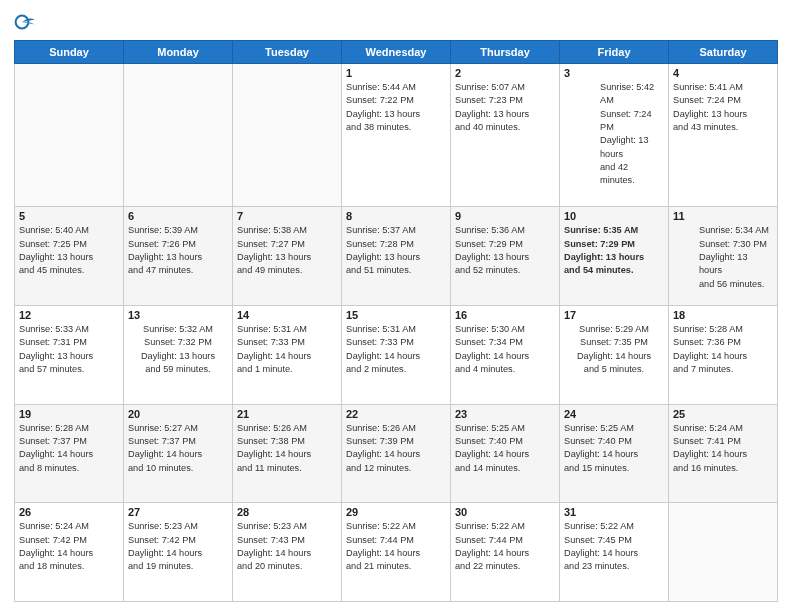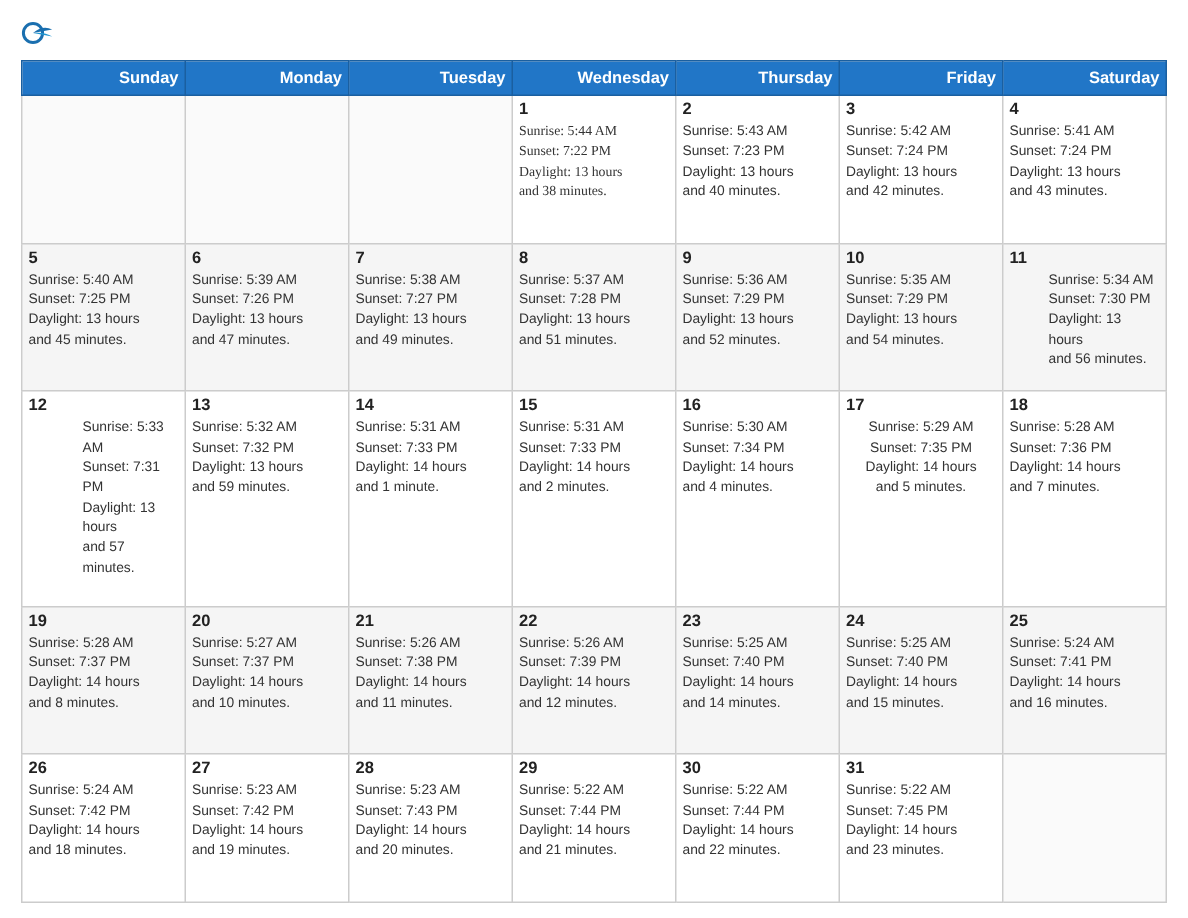--- a/index.html
+++ b/index.html
@@ -59,21 +59,21 @@
       width: 100%;
       border-collapse: collapse;
       flex: 1;
     }
     thead th {
       background-color: #2176c7;
       color: #fff;
       font-size: 11px;
       font-weight: bold;
       padding: 5px 4px;
-      text-align: right;
+      text-align: center;
       border: 1px solid #1a5fa0;
     }
     tbody tr {
       background: #fff;
     }
     tbody tr:nth-child(even) {
       background: #f5f5f5;
     }
     tbody td {
       border: 1px solid #ccc;
@@ -132,35 +132,35 @@
           <th>Saturday</th>
         </tr>
     </thead>
     <tbody id="calendar-body">
     <tr>
           <td class="empty-cell"></td>
           <td class="empty-cell"></td>
           <td class="empty-cell"></td>
           <td>
             <div class="day-number">1</div>
-            <div class="day-info" style="white-space: pre-line; font-family: Liberation Serif, serif;">Sunrise: 5:44 AM
+            <div class="day-info" style="white-space: pre-line;">Sunrise: 5:44 AM
 Sunset: 7:22 PM
 Daylight: 13 hours
 and 38 minutes.</div>
           </td>
           <td>
             <div class="day-number">2</div>
-            <div class="day-info" style="white-space: pre-line;">Sunrise: 5:43 AM
+            <div class="day-info" style="white-space: pre-line;">Sunrise: 5:07 AM
 Sunset: 7:23 PM
 Daylight: 13 hours
 and 40 minutes.</div>
           </td>
           <td>
             <div class="day-number">3</div>
-            <div class="day-info" style="white-space: pre-line;">Sunrise: 5:42 AM
+            <div class="day-info" style="white-space: pre-line; margin-left: 36px;">Sunrise: 5:42 AM
 Sunset: 7:24 PM
 Daylight: 13 hours
 and 42 minutes.</div>
           </td>
           <td>
             <div class="day-number">4</div>
             <div class="day-info" style="white-space: pre-line;">Sunrise: 5:41 AM
 Sunset: 7:24 PM
 Daylight: 13 hours
 and 43 minutes.</div>
@@ -197,44 +197,44 @@
           </td>
           <td>
             <div class="day-number">9</div>
             <div class="day-info" style="white-space: pre-line;">Sunrise: 5:36 AM
 Sunset: 7:29 PM
 Daylight: 13 hours
 and 52 minutes.</div>
           </td>
           <td>
             <div class="day-number">10</div>
-            <div class="day-info" style="white-space: pre-line;">Sunrise: 5:35 AM
+            <div class="day-info" style="white-space: pre-line; font-weight: bold;">Sunrise: 5:35 AM
 Sunset: 7:29 PM
 Daylight: 13 hours
 and 54 minutes.</div>
           </td>
           <td>
             <div class="day-number">11</div>
             <div class="day-info" style="white-space: pre-line; margin-left: 26px;">Sunrise: 5:34 AM
 Sunset: 7:30 PM
 Daylight: 13 hours
 and 56 minutes.</div>
           </td>
         </tr>
         <tr>
           <td>
             <div class="day-number">12</div>
-            <div class="day-info" style="white-space: pre-line; margin-left: 36px;">Sunrise: 5:33 AM
+            <div class="day-info" style="white-space: pre-line;">Sunrise: 5:33 AM
 Sunset: 7:31 PM
 Daylight: 13 hours
 and 57 minutes.</div>
           </td>
           <td>
             <div class="day-number">13</div>
-            <div class="day-info" style="white-space: pre-line;">Sunrise: 5:32 AM
+            <div class="day-info" style="white-space: pre-line; text-align: center;">Sunrise: 5:32 AM
 Sunset: 7:32 PM
 Daylight: 13 hours
 and 59 minutes.</div>
           </td>
           <td>
             <div class="day-number">14</div>
             <div class="day-info" style="white-space: pre-line;">Sunrise: 5:31 AM
 Sunset: 7:33 PM
 Daylight: 14 hours
 and 1 minute.</div>

